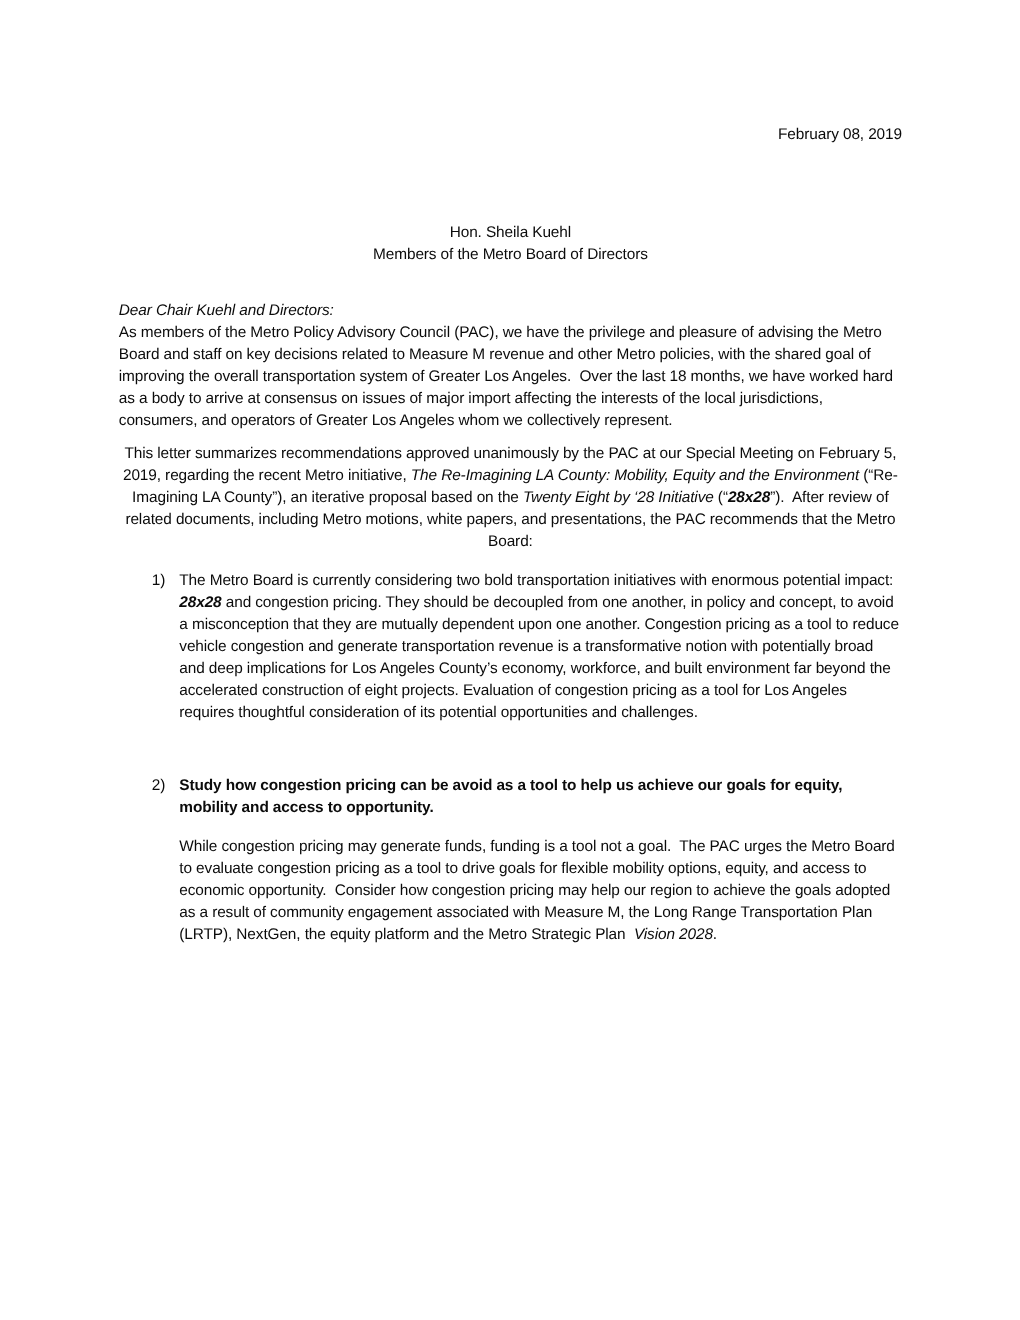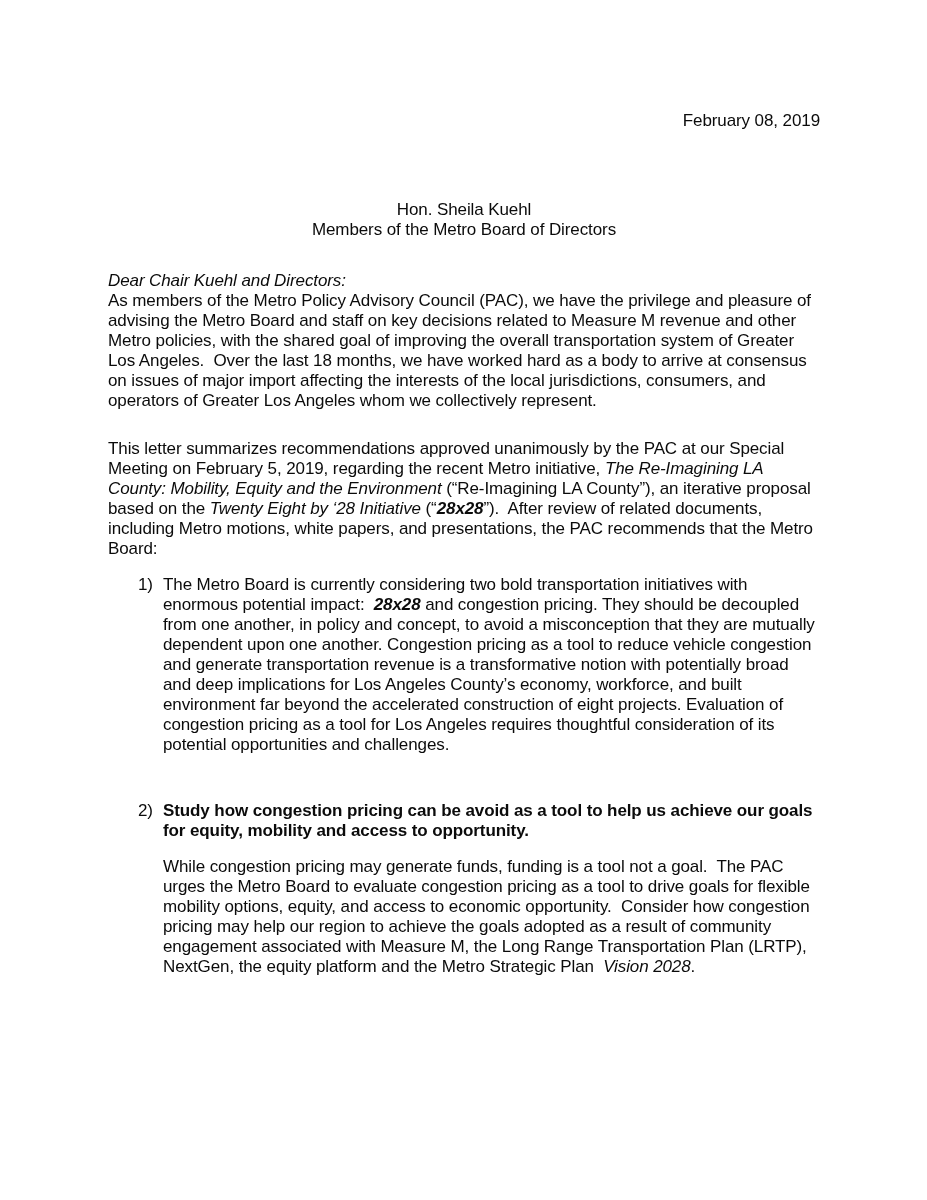--- a/index.html
+++ b/index.html
@@ -15,21 +15,21 @@
     height: 1200px;
     overflow: hidden;
     font-family: "Liberation Sans", "DejaVu Sans", sans-serif;
     color: var(--text-color);
   }
   .page {
     position: relative;
     width: 840px;
     height: 1200px;
     background: var(--page-bg);
-    font-size: 17px;
+    font-size: 14px;
     line-height: 20px;
     letter-spacing: -0.1px;
   }
   .content {
     position: absolute;
     left: 108px;
     top: 0;
     width: 712px;
   }
   .date {
@@ -43,21 +43,21 @@
   }
   .salutation {
     margin-top: 31px;
     font-style: italic;
   }
   .para {
     white-space: pre-wrap;
     text-align: left;
   }
   .para-1 { margin-top: 0; }
-  .para-2 { margin-top: 28px; }
+  .para-2 { margin-top: 10px; text-align: center; }
   .rec-list {
     list-style: none;
   }
   .rec-item {
     position: relative;
     padding-left: 55px;
   }
   .rec-item-1 { margin-top: 11px; }
   .rec-item-2 { margin-top: 46px; }
   .rec-num {

